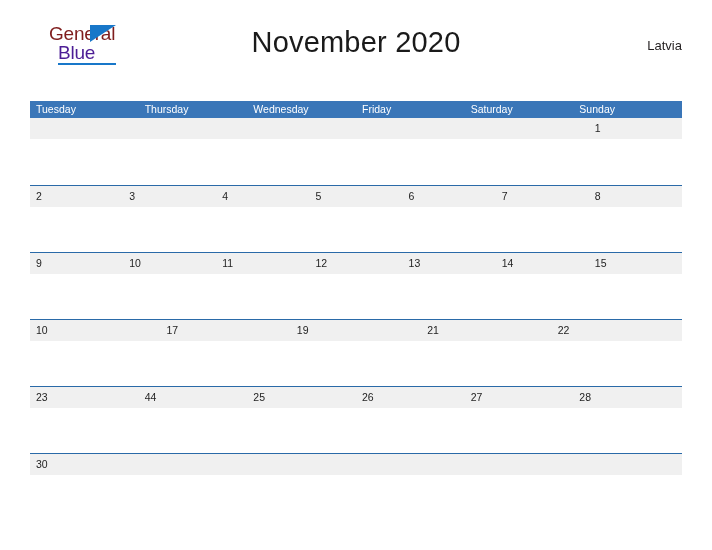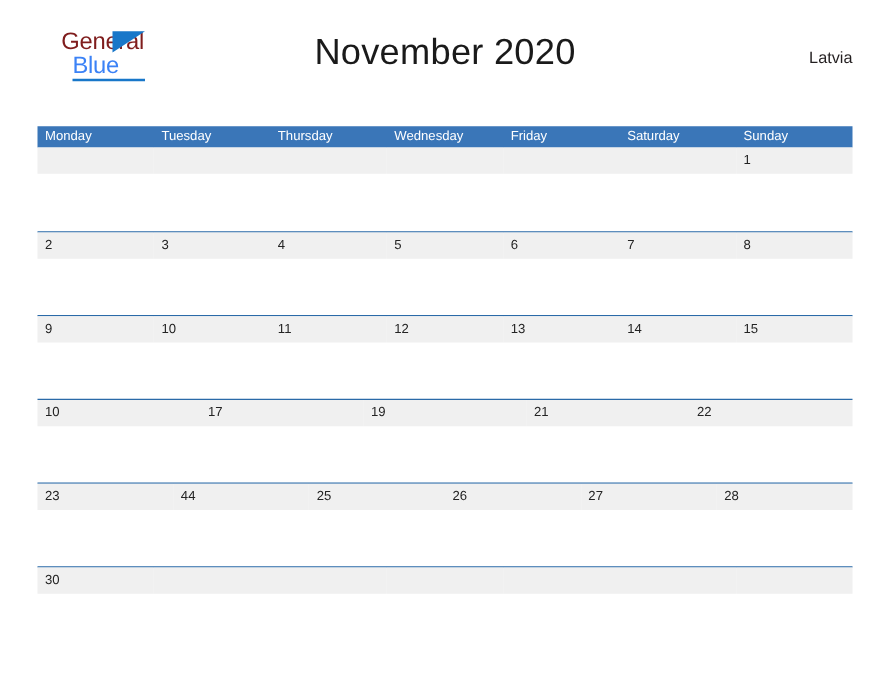--- a/index.html
+++ b/index.html
@@ -56,21 +56,21 @@
     border-left: 26px solid #1877c9;
     border-bottom: 17px solid transparent;
   }
   .logo-blue {
     position: absolute;
     left: 28px;
     top: 19px;
     font-family: "Liberation Sans", sans-serif;
     font-size: 19px;
     letter-spacing: -0.2px;
-    color: #3b82f6;
+    color: #4c1d95;
     white-space: nowrap;
   }
   .logo-underline {
     position: absolute;
     left: 28px;
     top: 39px;
     width: 58px;
     height: 2px;
     background: #1877c9;
   }
@@ -182,21 +182,20 @@
     </div>
 
     <div class="cal-title">November 2020</div>
 
     <div class="cal-region">Latvia</div>
   </div>
 
   <div class="cal-grid">
 
     <div class="weekday-row">
-      <div class="weekday-cell">Monday</div>
       <div class="weekday-cell">Tuesday</div>
       <div class="weekday-cell">Thursday</div>
       <div class="weekday-cell">Wednesday</div>
       <div class="weekday-cell">Friday</div>
       <div class="weekday-cell">Saturday</div>
       <div class="weekday-cell">Sunday</div>
     </div>
 
     <div id="weeks-host">
         <div class="week-row">

